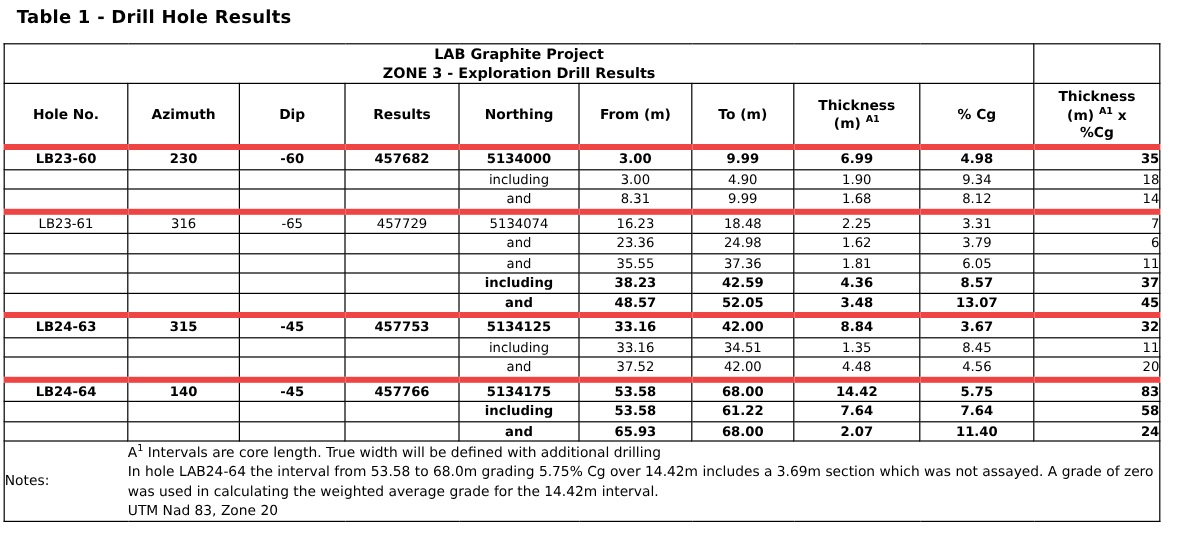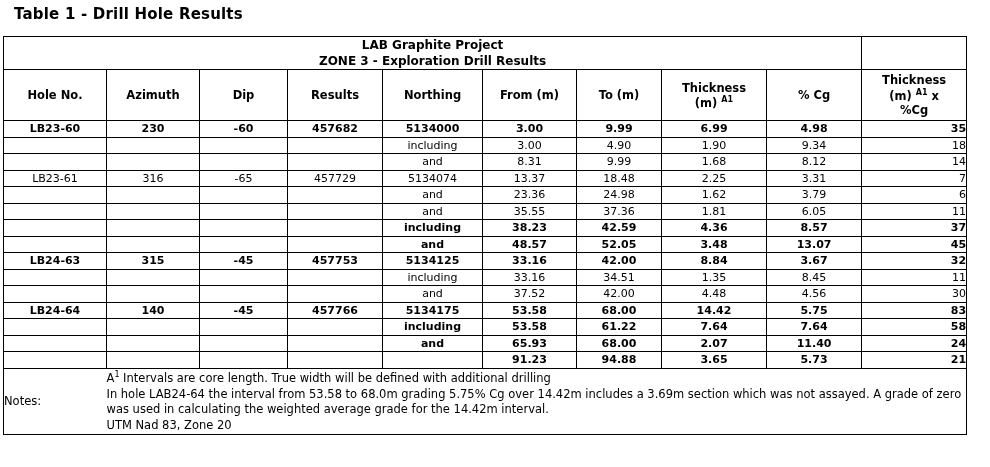--- a/index.html
+++ b/index.html
@@ -67,21 +67,21 @@
     font-size: 11px;
     line-height: 15.5px;
     border-left: none;
     border-right: none;
     border-top: none;
     border-bottom: none;
   }
   td.cell.bold { font-weight: bold; }
   
   tr.group-first td.cell {
-    border-top: 1px solid #ef4444;
+    border-top: 5px solid #ef4444;
   }
   td.vline-right { border-right: 1px solid #000000; }
   td.edge-left { border-left: 1px solid #000000; }
   td.edge-right { border-right: 1px solid #000000; text-align: right; }
 
   .notes-row td {
     border-top: 1px solid #000000;
     border-left: 1px solid #000000;
     border-right: 1px solid #000000;
     border-bottom: 1px solid #000000;
@@ -180,21 +180,21 @@
             <td class="cell">1.68</td>
             <td class="cell vline-right">8.12</td>
             <td class="cell edge-right">14</td>
           </tr>
           <tr class="group-first">
             <td class="cell edge-left">LB23-61</td>
             <td class="cell">316</td>
             <td class="cell">-65</td>
             <td class="cell">457729</td>
             <td class="cell">5134074</td>
-            <td class="cell">13.37</td>
+            <td class="cell">16.23</td>
             <td class="cell">18.48</td>
             <td class="cell">2.25</td>
             <td class="cell vline-right">3.31</td>
             <td class="cell edge-right">7</td>
           </tr>
           <tr>
             <td class="cell edge-left">&nbsp;</td>
             <td class="cell">&nbsp;</td>
             <td class="cell">&nbsp;</td>
             <td class="cell">&nbsp;</td>
@@ -268,21 +268,21 @@
           <tr>
             <td class="cell edge-left">&nbsp;</td>
             <td class="cell">&nbsp;</td>
             <td class="cell">&nbsp;</td>
             <td class="cell">&nbsp;</td>
             <td class="cell">and</td>
             <td class="cell">37.52</td>
             <td class="cell">42.00</td>
             <td class="cell">4.48</td>
             <td class="cell vline-right">4.56</td>
-            <td class="cell edge-right">30</td>
+            <td class="cell edge-right">20</td>
           </tr>
           <tr class="group-first">
             <td class="cell bold edge-left">LB24-64</td>
             <td class="cell bold">140</td>
             <td class="cell bold">-45</td>
             <td class="cell bold">457766</td>
             <td class="cell bold">5134175</td>
             <td class="cell bold">53.58</td>
             <td class="cell bold">68.00</td>
             <td class="cell bold">14.42</td>
@@ -305,32 +305,20 @@
             <td class="cell bold edge-left">&nbsp;</td>
             <td class="cell bold">&nbsp;</td>
             <td class="cell bold">&nbsp;</td>
             <td class="cell bold">&nbsp;</td>
             <td class="cell bold">and</td>
             <td class="cell bold">65.93</td>
             <td class="cell bold">68.00</td>
             <td class="cell bold">2.07</td>
             <td class="cell bold vline-right">11.40</td>
             <td class="cell bold edge-right">24</td>
-          </tr>
-          <tr>
-            <td class="cell bold edge-left">&nbsp;</td>
-            <td class="cell bold">&nbsp;</td>
-            <td class="cell bold">&nbsp;</td>
-            <td class="cell bold">&nbsp;</td>
-            <td class="cell bold">&nbsp;</td>
-            <td class="cell bold">91.23</td>
-            <td class="cell bold">94.88</td>
-            <td class="cell bold">3.65</td>
-            <td class="cell bold vline-right">5.73</td>
-            <td class="cell bold edge-right">21</td>
           </tr>
         </tbody>
       <tfoot>
         <tr class="notes-row">
           <td class="notes-label">Notes:</td>
           <td class="notes-body" colspan="9">
             <div>A<sup>1</sup> Intervals are core length. True width will be defined with additional drilling</div>
             <div>In hole LAB24-64 the interval from 53.58 to 68.0m grading 5.75% Cg over 14.42m includes a 3.69m section which was not assayed. A grade of zero was used in calculating the weighted average grade for the 14.42m interval.</div>
             <div>UTM Nad 83, Zone 20</div>
           </td>

